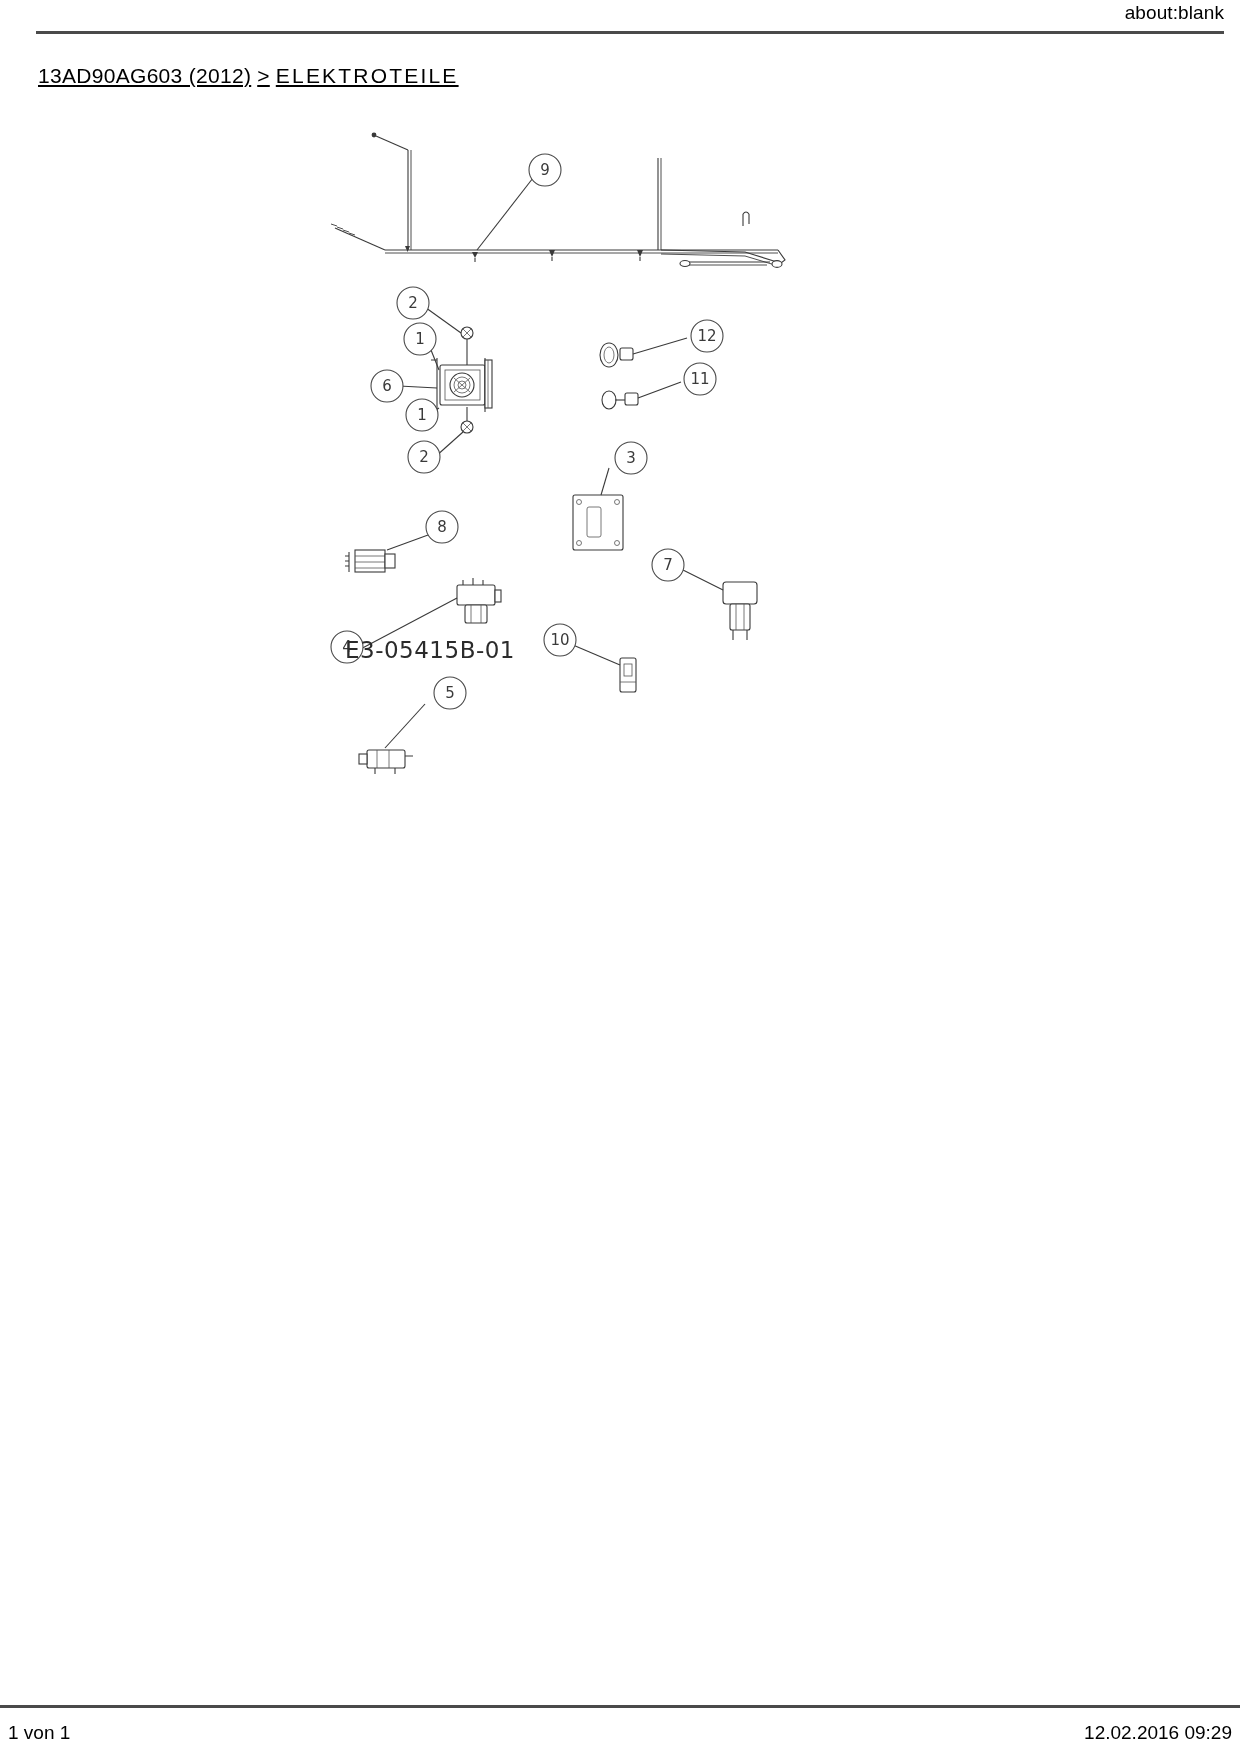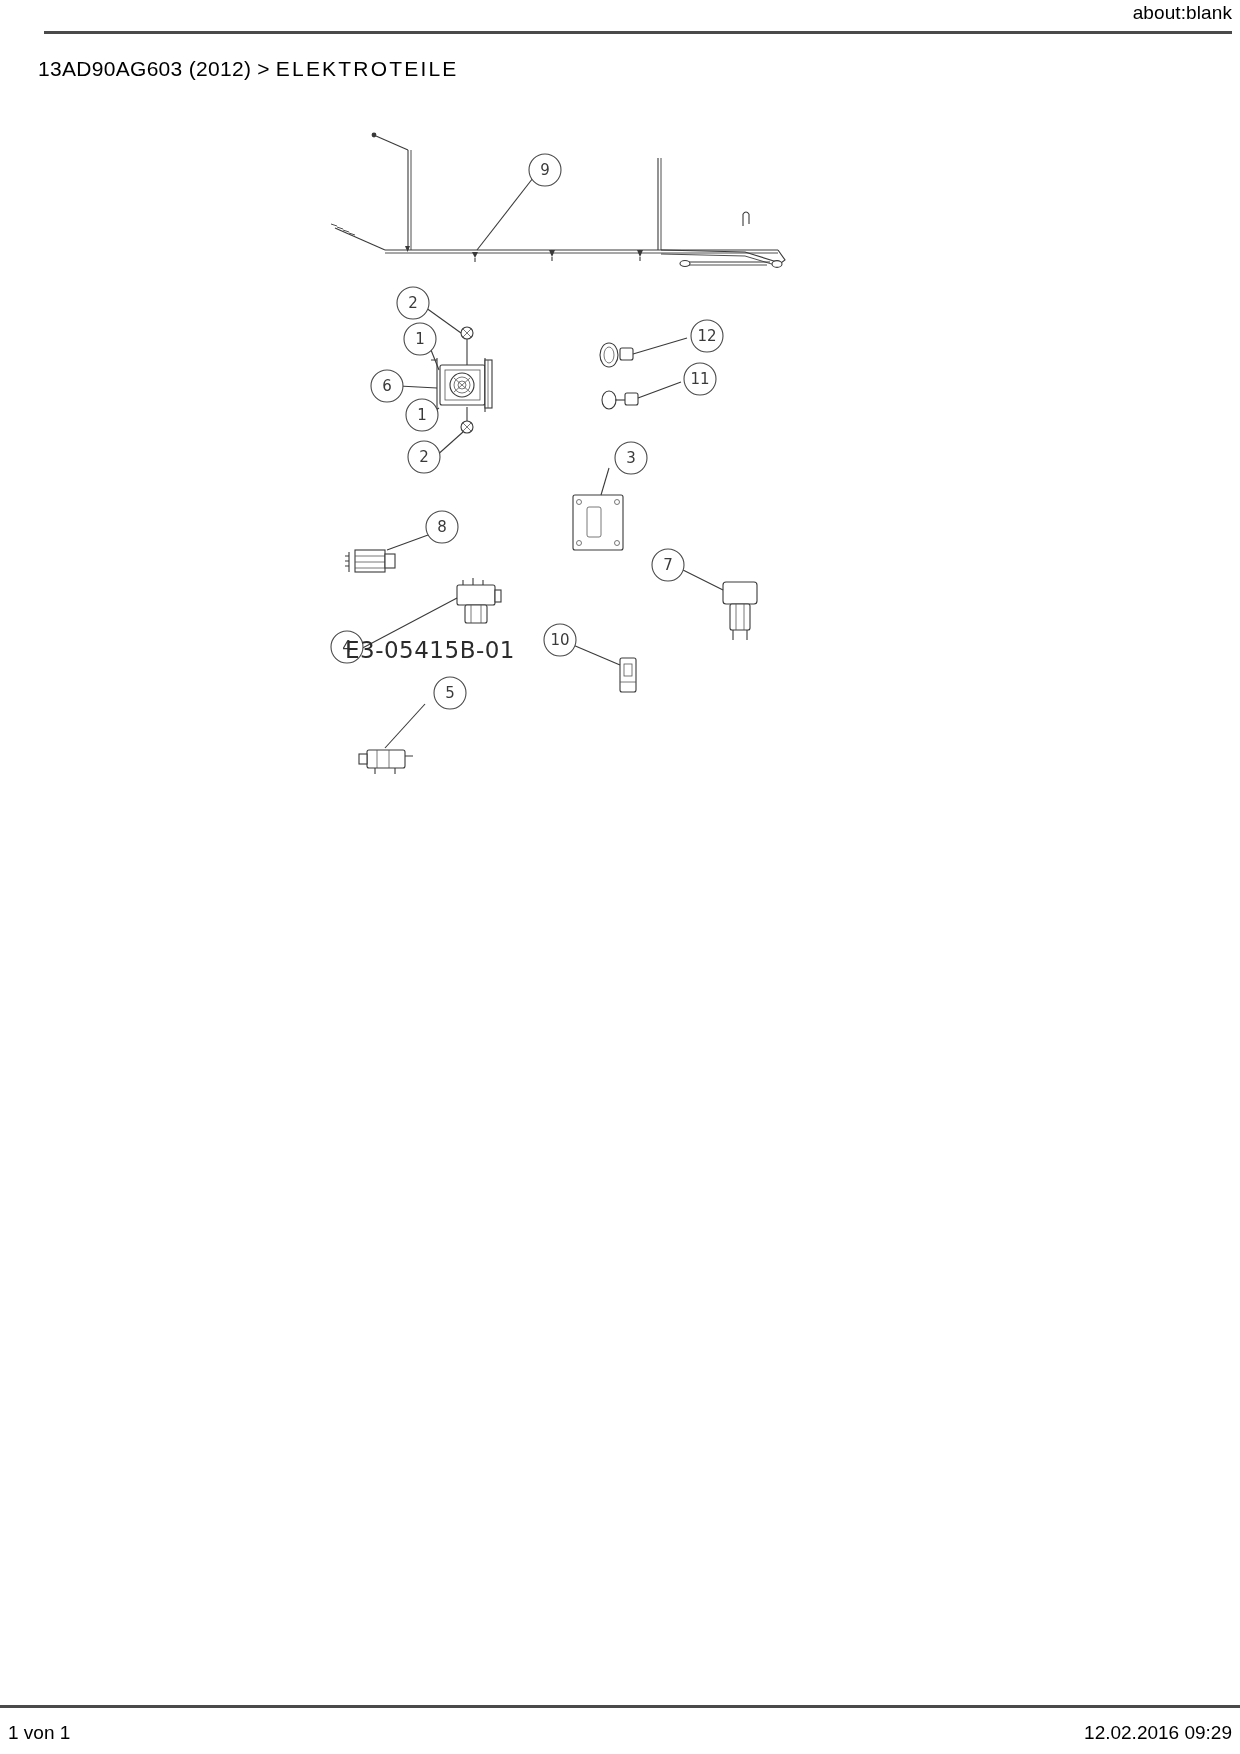--- a/index.html
+++ b/index.html
@@ -13,21 +13,21 @@
     position: relative;
     font-family: "Liberation Sans", sans-serif;
     color: #000000;
     overflow: hidden;
   }
 
   
   .print-header {
     position: absolute;
     top: 0;
-    left: 16px;
+    left: 8px;
     width: 1224px;
     height: 34px;
   }
   .print-header .url {
     position: absolute;
     right: 8px;
     top: 2px;
     font-size: 19px;
     letter-spacing: 0.1px;
     color: #000;
@@ -39,24 +39,25 @@
     right: 8px;
     top: 31px;
     height: 3px;
     background: #4a4a4a;
   }
 
   
   .page-title {
     position: absolute;
     left: 38px;
-    top: 57px;
+    top: 64px;
     font-size: 21px;
     letter-spacing: 0.3px;
     white-space: nowrap;
+    text-decoration: underline;
   }
   .page-title .sep {
     padding: 0 6px;
   }
   .page-title .cat {
     letter-spacing: 2.2px;
   }
 
   
   .drawing-wrap {

